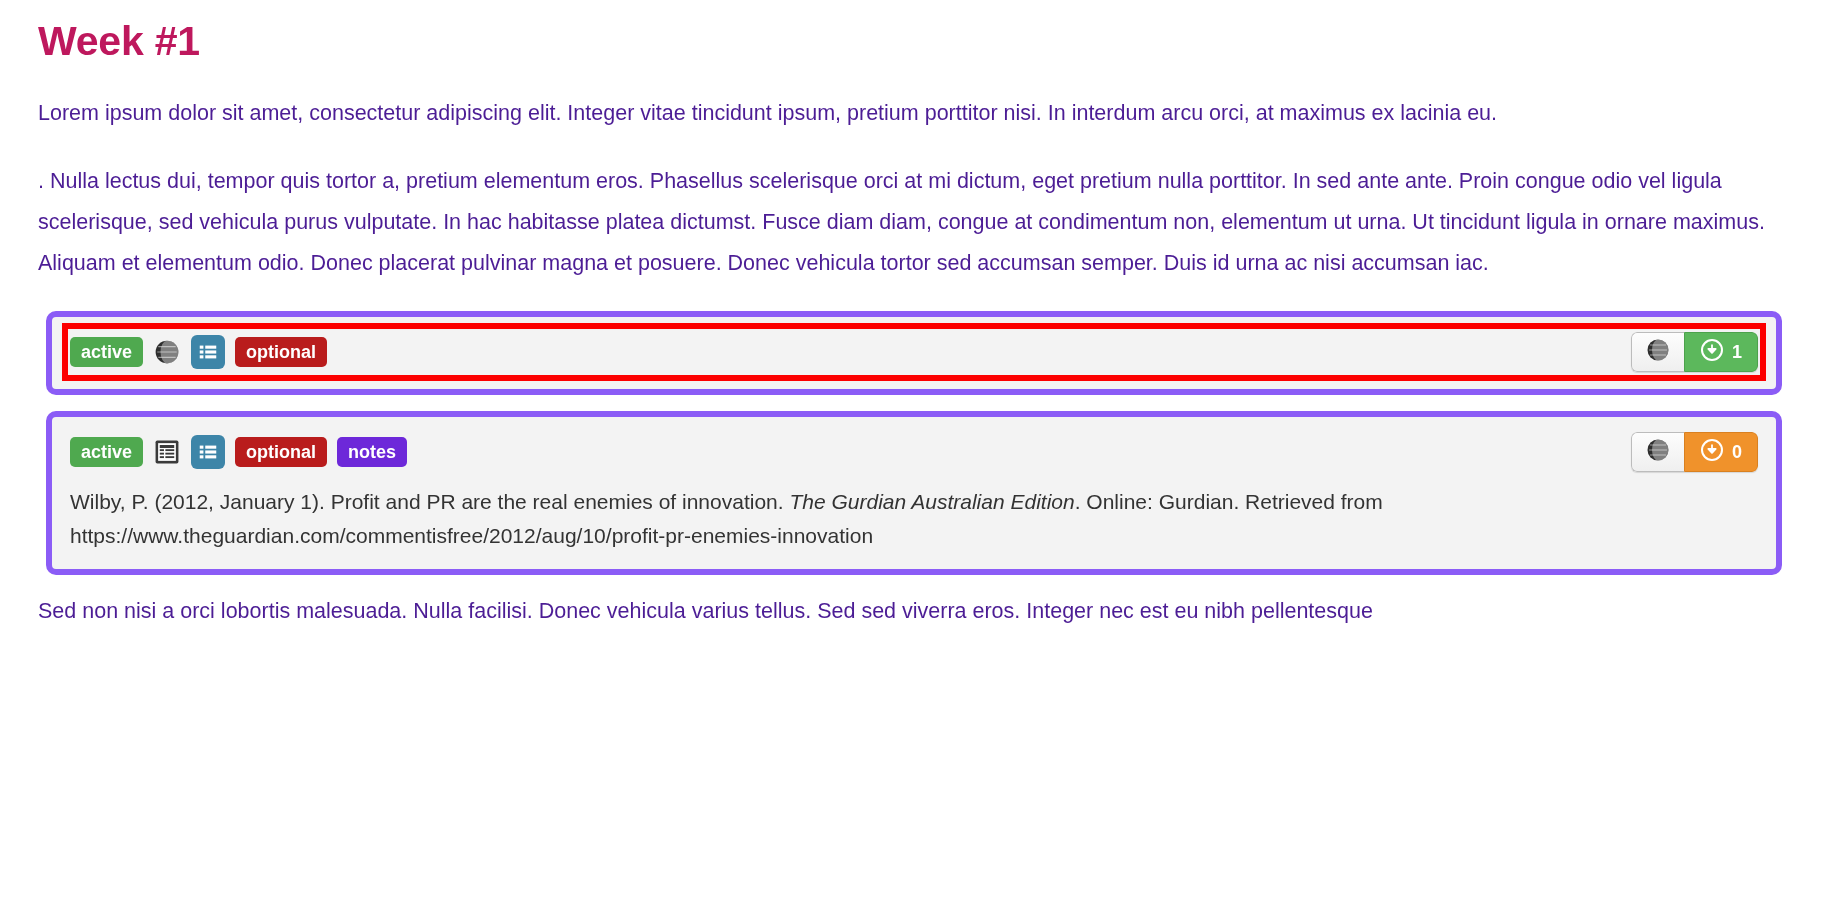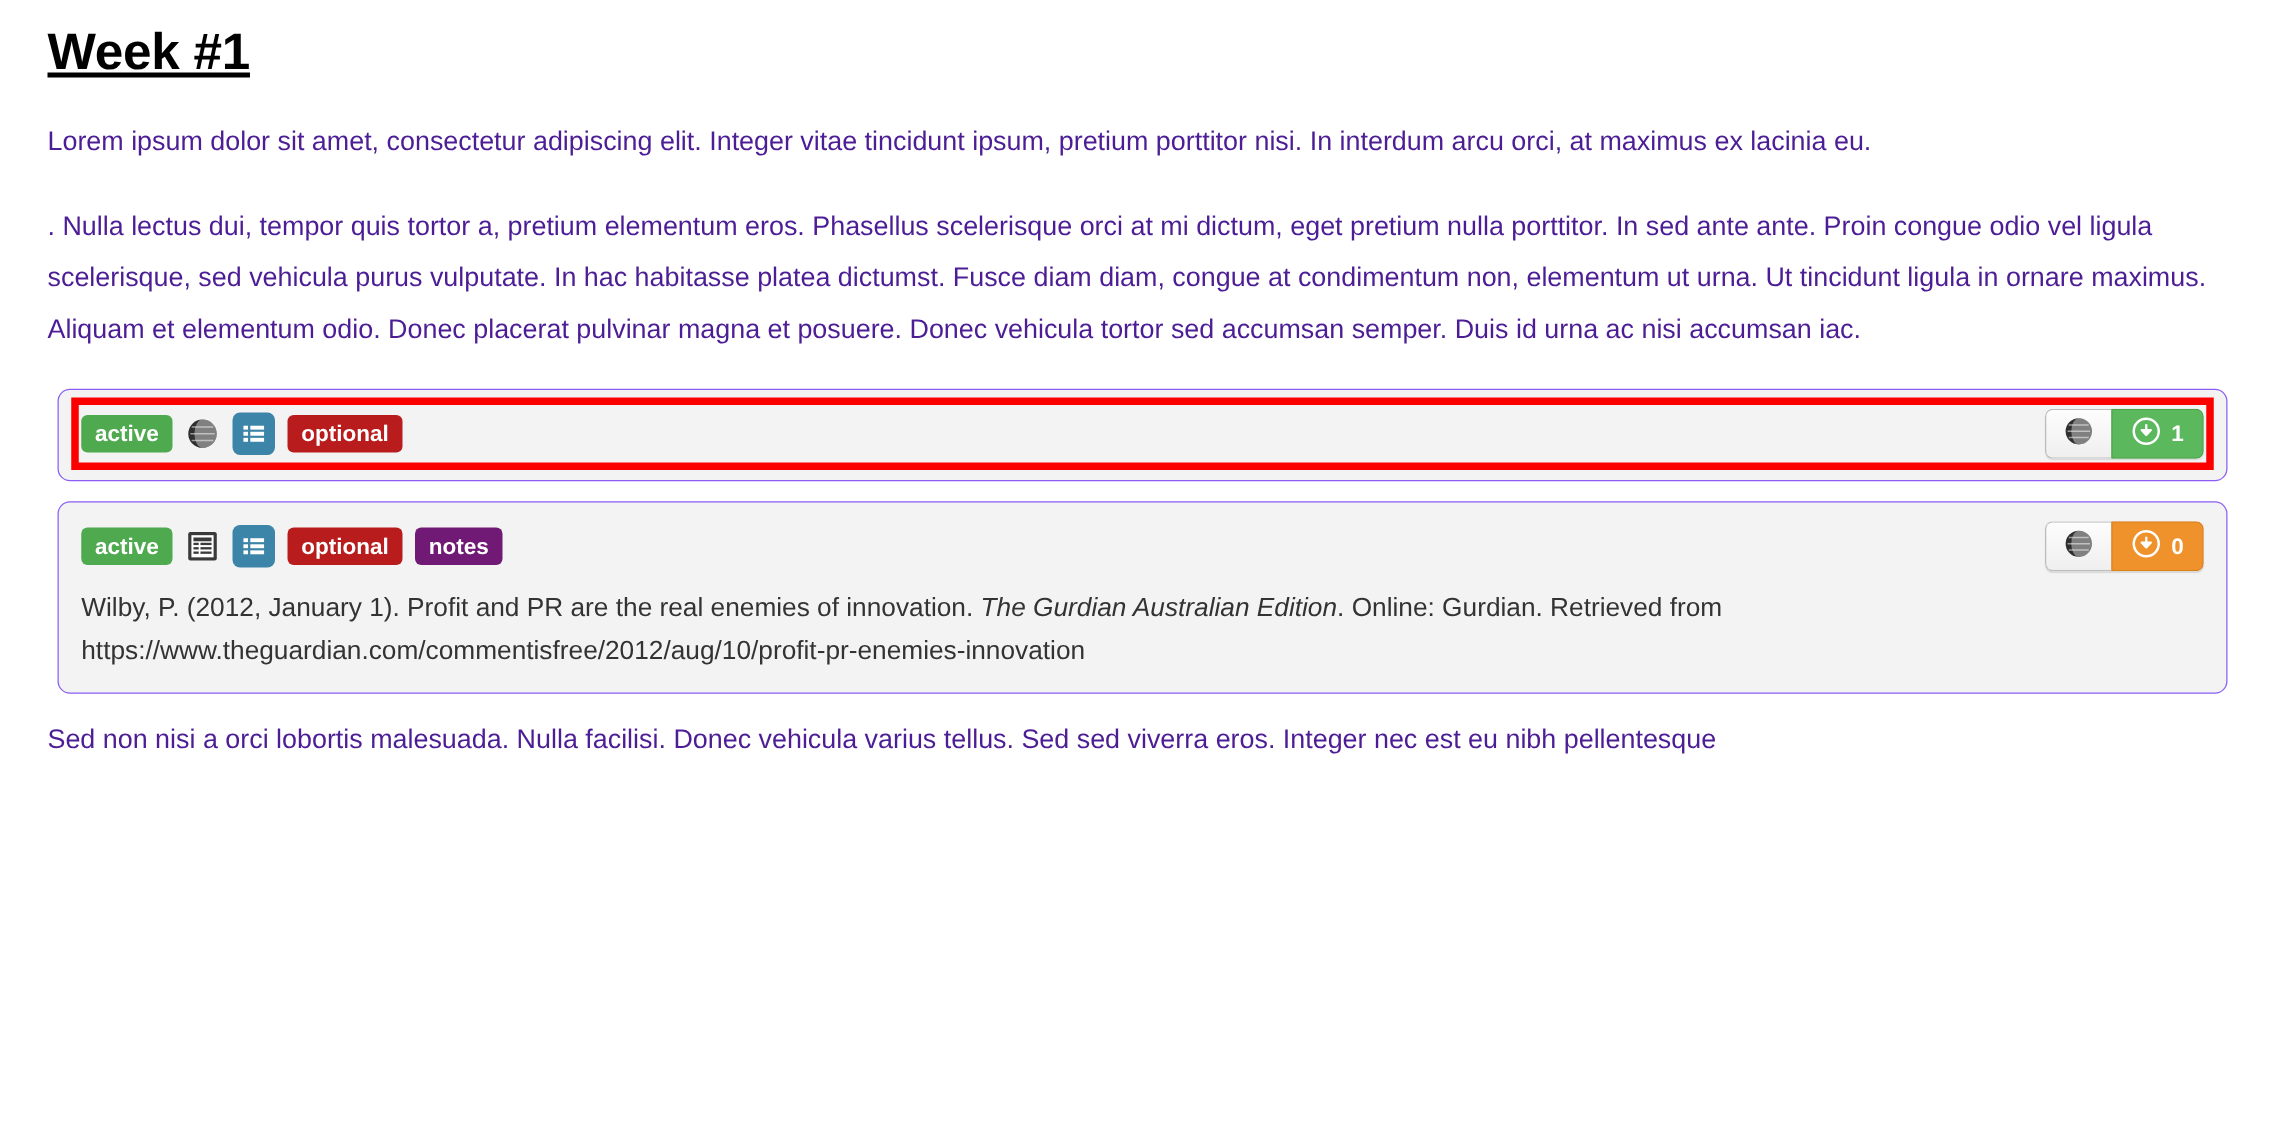--- a/index.html
+++ b/index.html
@@ -12,39 +12,38 @@
     height: 914px;
     overflow: hidden;
     font-family: "Liberation Sans", sans-serif;
     color: #333333;
   }
   .page {
     padding: 0 38px;
     box-sizing: border-box;
   }
   .page-title {
-    color: #000000;
+    color: #be185d;
     font-size: 41px;
     font-weight: bold;
     margin: 0;
     padding: 18px 0 10px 0;
     letter-spacing: -0.2px;
-    text-decoration: underline;
   }
   .para {
     font-size: 21.5px;
     line-height: 41px;
     color: #4c1d95;
     margin: 0 0 27px 0;
     max-width: 1760px;
   }
   .para.first { margin-top: 18px; }
   .cards { margin: 0 8px 0 8px; }
   .card {
-    border: 1px solid #8b5cf6;
+    border: 6px solid #8b5cf6;
     border-radius: 10px;
     background: #f3f3f3;
     padding: 14px 18px 16px 18px;
     margin-bottom: 16px;
     position: relative;
     box-sizing: border-box;
   }
   .card-head {
     display: flex;
     align-items: center;
@@ -68,21 +67,21 @@
     padding: 0 11px;
     border-radius: 5px;
     color: #ffffff;
     font-size: 18px;
     font-weight: bold;
     line-height: 1;
     box-sizing: border-box;
   }
   .badge.green  { background: #4fa94f; }
   .badge.gray   { background: #b91c1c; }
-  .badge.orange { background: #701a75; }
+  .badge.orange { background: #6d28d9; }
 
   .icon-square {
     width: 34px;
     height: 34px;
     border-radius: 6px;
     display: inline-flex;
     align-items: center;
     justify-content: center;
     box-sizing: border-box;
   }

